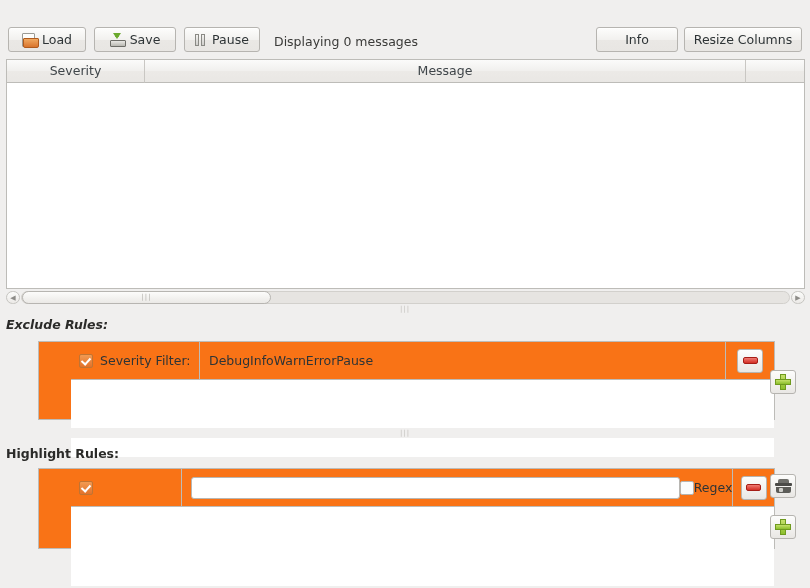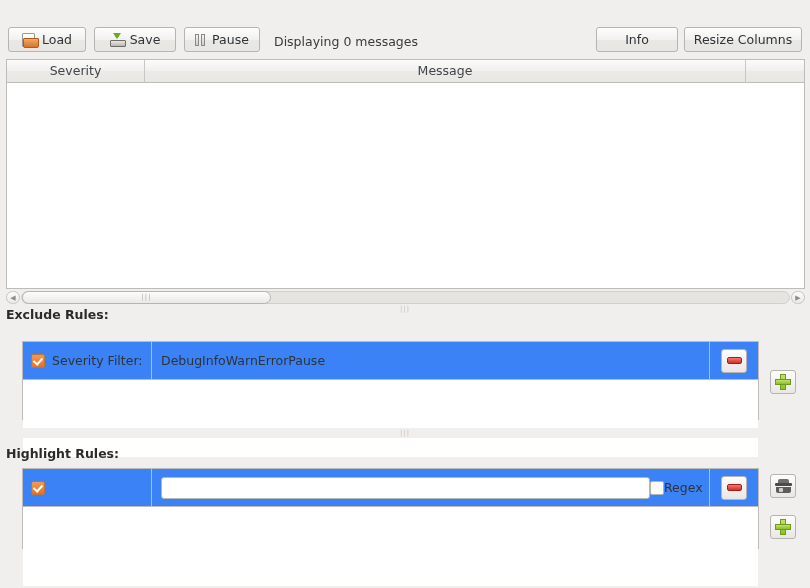--- a/index.html
+++ b/index.html
@@ -235,24 +235,25 @@
   
   .sec-label {
     position: absolute;
     left: 6px;
     font-size: 12.5px;
     font-weight: bold;
     color: #2b2b29;
   }
   .rules-box {
     position: absolute;
-    left: 22px;
+    left: 38px;
     box-sizing: border-box;
     border: 1px solid #bdbcb8;
-    background: #3b82f6;
+    background: #f97316;
+    padding-left: 32px;
   }
   .rule-row {
     display: flex;
     align-items: center;
     height: 38px;
     box-sizing: border-box;
     border-bottom: 1px solid #bdbcb8;
   }
   .rule-cell-label {
     width: 129px;
@@ -442,21 +443,21 @@
         <span class="grip">|||</span>
       </div>
     </div>
     <div class="sb-arrow">▶</div>
   </div>
 
   <div class="splitter" style="top:304px;">
     <span class="grip">|||</span>
   </div>
 
-  <div class="sec-label" style="top:307px;">Exclude Rules:</div>
+  <div class="sec-label" style="top:317px;font-style:italic;">Exclude Rules:</div>
 
   <div class="rules-box" style="top:341px; width:737px; height:79px;">
     <div class="rule-row">
       <div class="rule-cell-label">
         <span class="cb"></span>
         <span class="rule-label">Severity Filter:</span>
       </div>
       <div class="rule-cell-body">
         <span class="sev-item">Debug</span>
         <span class="sev-item">Info</span>

